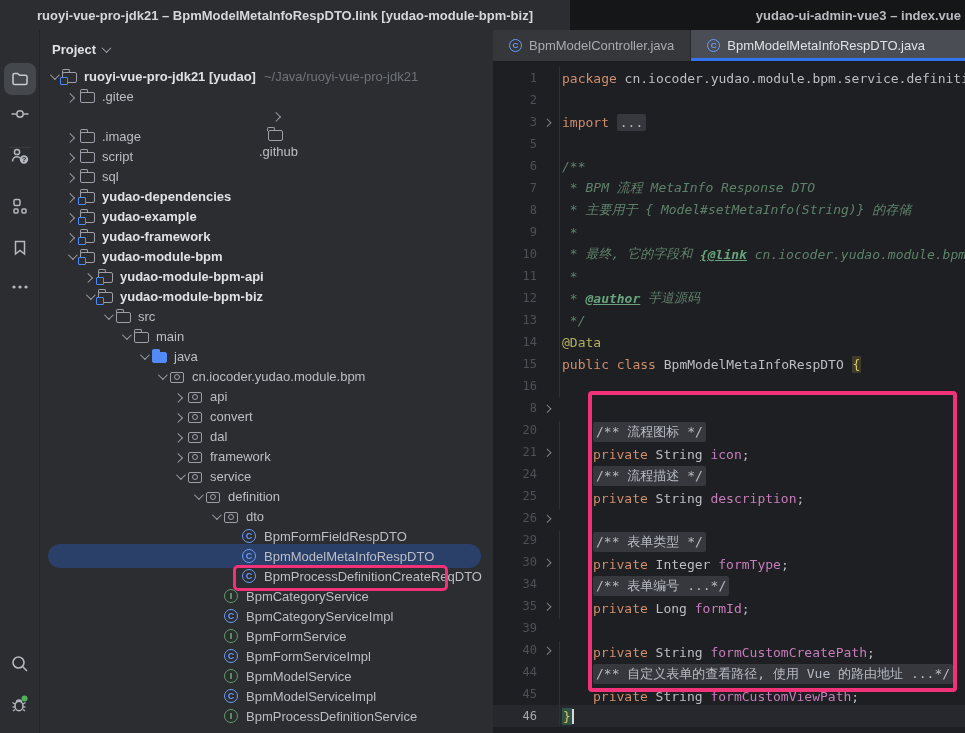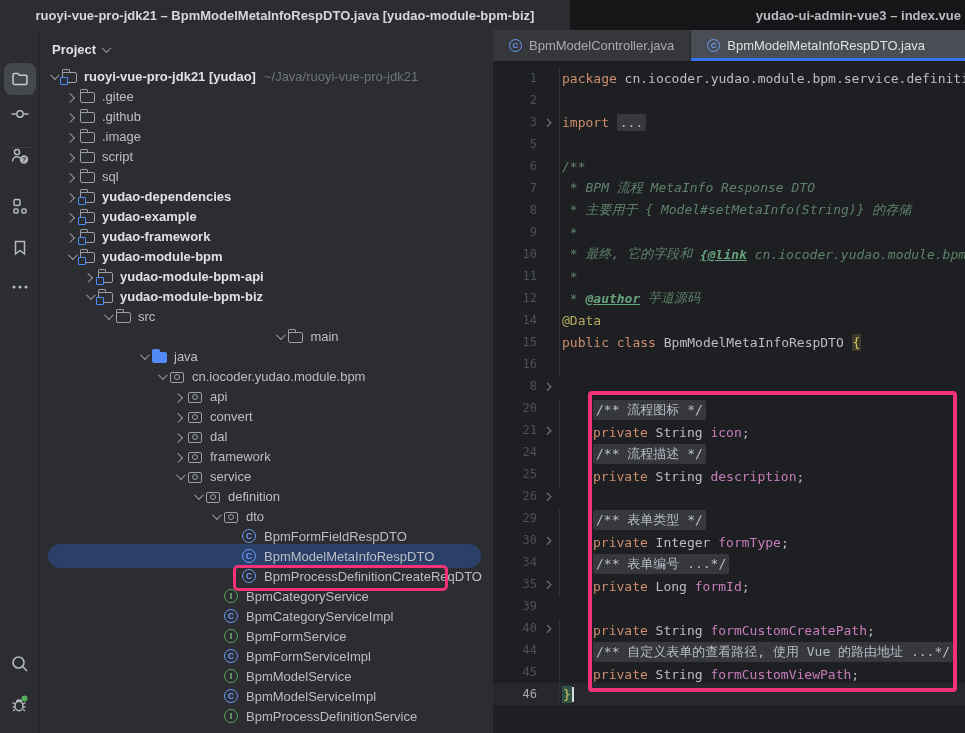--- a/index.html
+++ b/index.html
@@ -109,21 +109,21 @@
   .editor-annotation { position:absolute; left:95px; top:361px; width:369px; height:301px;
     border:4px solid #f23278; border-radius:4px; z-index:5; }
 </style>
 </head>
 <body>
 
 <div class="app">
 
   <div class="titlebar">
     <div class="titlebar-left">
-      <span>ruoyi-vue-pro-jdk21 – BpmModelMetaInfoRespDTO.java [yudao-module-bpm-biz]</span>
+      <span>ruoyi-vue-pro-jdk21 – BpmModelMetaInfoRespDTO.link [yudao-module-bpm-biz]</span>
     </div>
     <div class="titlebar-right">
       <span>yudao-ui-admin-vue3 – index.vue</span>
     </div>
   </div>
 
   <div class="activity">
     <div class="act-item sel" style="top:37px">
       <svg width="20" height="20" viewBox="0 0 20 20">
         <path d="M3 6c0-.8.7-1.5 1.5-1.5h3.2l1.8 1.8h6c.8 0 1.5.7 1.5 1.5v6.2c0 .8-.7 1.5-1.5 1.5h-11c-.8 0-1.5-.7-1.5-1.5z" fill="none" stroke="#c8cace" stroke-width="1.5"></path>
@@ -203,54 +203,54 @@
         </div>
         <div class="tree-row" style="padding-left: 22px;">
           <span class="chev-slot">
             <span class="chev right"></span>
           </span>
           <span class="ico-slot">
             <span class="ico-folder"></span>
           </span>
           <span class="lbl">.gitee</span>
         </div>
+        <div class="tree-row" style="padding-left: 22px; flex-direction: column;">
+          <span class="chev-slot">
+            <span class="chev right"></span>
+          </span>
+          <span class="ico-slot">
+            <span class="ico-folder"></span>
+          </span>
+          <span class="lbl">.github</span>
+        </div>
         <div class="tree-row" style="padding-left: 22px;">
           <span class="chev-slot">
             <span class="chev right"></span>
           </span>
           <span class="ico-slot">
             <span class="ico-folder"></span>
           </span>
-          <span class="lbl">.github</span>
+          <span class="lbl">.image</span>
         </div>
         <div class="tree-row" style="padding-left: 22px;">
           <span class="chev-slot">
             <span class="chev right"></span>
           </span>
           <span class="ico-slot">
             <span class="ico-folder"></span>
           </span>
-          <span class="lbl">.image</span>
+          <span class="lbl">script</span>
         </div>
         <div class="tree-row" style="padding-left: 22px;">
           <span class="chev-slot">
             <span class="chev right"></span>
           </span>
           <span class="ico-slot">
             <span class="ico-folder"></span>
           </span>
-          <span class="lbl">script</span>
-        </div>
-        <div class="tree-row" style="padding-left: 22px;">
-          <span class="chev-slot">
-            <span class="chev right"></span>
-          </span>
-          <span class="ico-slot">
-            <span class="ico-folder"></span>
-          </span>
           <span class="lbl">sql</span>
         </div>
         <div class="tree-row bold" style="padding-left: 22px;">
           <span class="chev-slot">
             <span class="chev right"></span>
           </span>
           <span class="ico-slot">
             <span class="ico-folder mod"></span>
           </span>
           <span class="lbl">yudao-dependencies</span>
@@ -302,21 +302,21 @@
         </div>
         <div class="tree-row" style="padding-left: 58px;">
           <span class="chev-slot">
             <span class="chev down"></span>
           </span>
           <span class="ico-slot">
             <span class="ico-folder"></span>
           </span>
           <span class="lbl">src</span>
         </div>
-        <div class="tree-row" style="padding-left: 76px; justify-content: center;">
+        <div class="tree-row" style="padding-left: 76px;">
           <span class="chev-slot">
             <span class="chev down"></span>
           </span>
           <span class="ico-slot">
             <span class="ico-folder"></span>
           </span>
           <span class="lbl">main</span>
         </div>
         <div class="tree-row" style="padding-left: 94px;">
           <span class="chev-slot">
@@ -489,20 +489,21 @@
         <div class="c-line"><span class="ln">2</span><span class="fold-slot"></span><span class="ltext"></span></div>
         <div class="c-line"><span class="ln">3</span><span class="fold-slot"><span class="fold-chev"></span></span><span class="ltext"><span class="tk-kw">import</span><span class="tk-pl"> </span><span class="tk-foldbox">...</span></span></div>
         <div class="c-line"><span class="ln">5</span><span class="fold-slot"></span><span class="ltext"></span></div>
         <div class="c-line"><span class="ln">6</span><span class="fold-slot"></span><span class="ltext"><span class="tk-doc">/**</span></span></div>
         <div class="c-line"><span class="ln">7</span><span class="fold-slot"></span><span class="ltext"><span class="tk-doc"> * BPM 流程 MetaInfo Response DTO</span></span></div>
         <div class="c-line"><span class="ln">8</span><span class="fold-slot"></span><span class="ltext"><span class="tk-doc"> * 主要用于 { Model#setMetaInfo(String)} 的存储</span></span></div>
         <div class="c-line"><span class="ln">9</span><span class="fold-slot"></span><span class="ltext"><span class="tk-doc"> *</span></span></div>
         <div class="c-line"><span class="ln">10</span><span class="fold-slot"></span><span class="ltext"><span class="tk-doc"> * 最终, 它的字段和 </span><span class="tk-doctag">{@link</span><span class="tk-doc"> cn.iocoder.yudao.module.bpm</span></span></div>
         <div class="c-line"><span class="ln">11</span><span class="fold-slot"></span><span class="ltext"><span class="tk-doc"> *</span></span></div>
         <div class="c-line"><span class="ln">12</span><span class="fold-slot"></span><span class="ltext"><span class="tk-doc"> * </span><span class="tk-doctag">@author</span><span class="tk-doc"> 芋道源码</span></span></div>
+        <div class="c-line"><span class="ln">13</span><span class="fold-slot"></span><span class="ltext"><span class="tk-doc"> */</span></span></div>
         <div class="c-line"><span class="ln">14</span><span class="fold-slot"></span><span class="ltext"><span class="tk-ann">@Data</span></span></div>
         <div class="c-line"><span class="ln">15</span><span class="fold-slot"></span><span class="ltext"><span class="tk-kw">public class</span><span class="tk-pl"> BpmModelMetaInfoRespDTO </span><span class="tk-braceo">{</span></span></div>
         <div class="c-line"><span class="ln">16</span><span class="fold-slot"></span><span class="ltext"></span></div>
         <div class="c-line"><span class="ln">8</span><span class="fold-slot"><span class="fold-chev"></span></span><span class="ltext ind"><span class="tk-foldbox">/** 流程图标 */</span></span></div>
         <div class="c-line"><span class="ln">20</span><span class="fold-slot"></span><span class="ltext ind"><span class="tk-kw">private</span><span class="tk-pl"> String </span><span class="tk-field">icon</span><span class="tk-pl">;</span></span></div>
         <div class="c-line"><span class="ln">21</span><span class="fold-slot"><span class="fold-chev"></span></span><span class="ltext ind"><span class="tk-foldbox">/** 流程描述 */</span></span></div>
         <div class="c-line"><span class="ln">24</span><span class="fold-slot"></span><span class="ltext ind"><span class="tk-kw">private</span><span class="tk-pl"> String </span><span class="tk-field">description</span><span class="tk-pl">;</span></span></div>
         <div class="c-line"><span class="ln">25</span><span class="fold-slot"></span><span class="ltext"></span></div>
         <div class="c-line"><span class="ln">26</span><span class="fold-slot"><span class="fold-chev"></span></span><span class="ltext ind"><span class="tk-foldbox">/** 表单类型 */</span></span></div>
         <div class="c-line"><span class="ln">29</span><span class="fold-slot"></span><span class="ltext ind"><span class="tk-kw">private</span><span class="tk-pl"> Integer </span><span class="tk-field">formType</span><span class="tk-pl">;</span></span></div>

